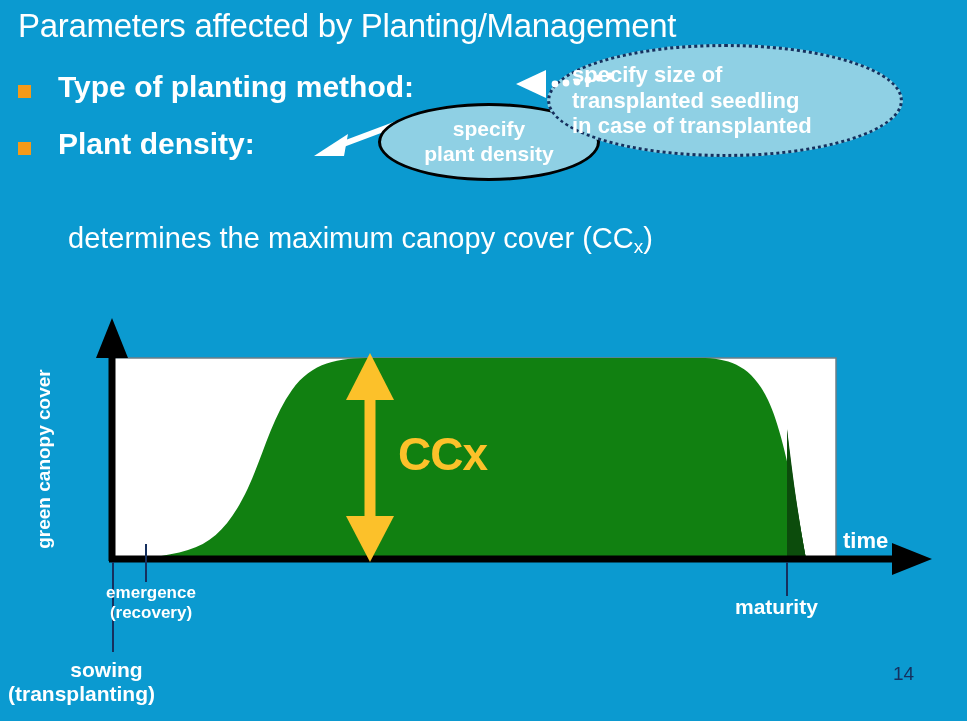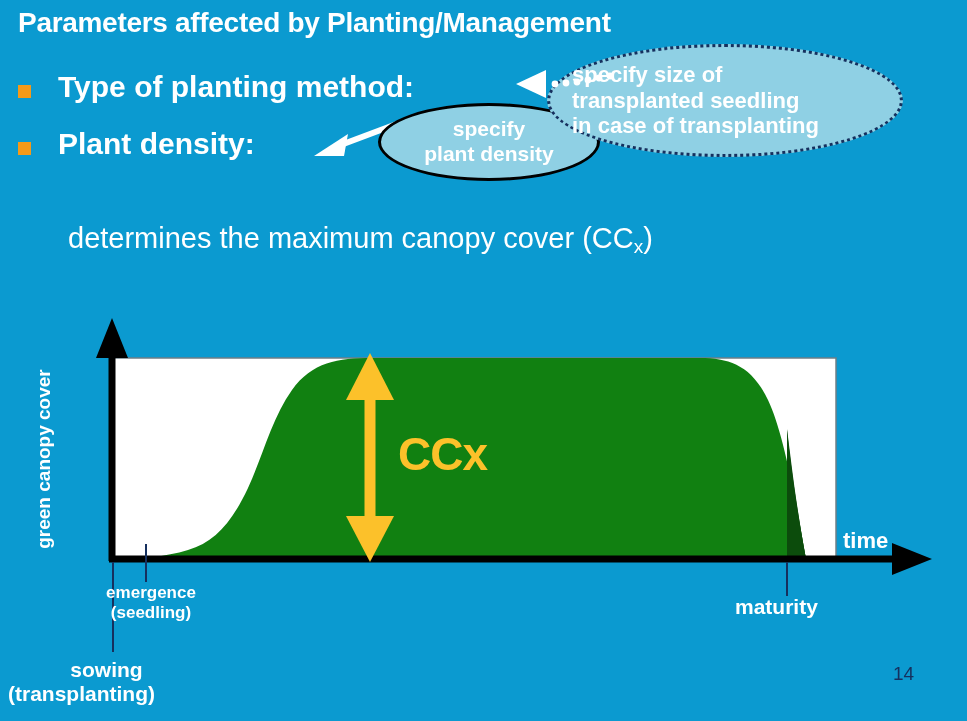--- a/index.html
+++ b/index.html
@@ -16,22 +16,22 @@
     height: 721px;
     background: #0b9ad0;
     overflow: hidden;
   }
 
   
   #title {
     position: absolute;
     left: 18px;
     top: 7px;
-    font-size: 28px;
-    font-weight: bold;
+    font-size: 33px;
+    font-weight: normal;
     color: #ffffff;
     letter-spacing: -0.3px;
     white-space: nowrap;
   }
 
   
   .bullet-sq {
     position: absolute;
     width: 13px;
     height: 13px;
@@ -194,21 +194,21 @@
   </svg>
 
   <div id="callout-density" class="callout">
     <span class="callout-line">specify</span>
     <span class="callout-line">plant density</span>
   </div>
 
   <div id="callout-seedling" class="callout">
     <span class="callout-line">specify size of</span>
     <span class="callout-line">transplanted seedling</span>
-    <span class="callout-line">in case of transplanting</span>
+    <span class="callout-line">in case of transplanted</span>
   </div>
 
   <div id="chart">
 
     <svg style="position:absolute;left:0;top:0;" width="967" height="421" viewBox="0 0 967 421">
 
       <rect x="112" y="58" width="724" height="201" fill="#ffffff" stroke="#6f7f86" stroke-width="1.5"></rect>
 
       <path d="M112,259
                C 140,259 165,257 188,250
@@ -245,21 +245,21 @@
     </svg>
 
     <div id="ylabel-green-canopy" class="chart-label">green canopy cover</div>
 
     <div id="ccx-label">CCx</div>
 
     <div id="label-time" class="chart-label">time</div>
 
     <div id="label-emergence" class="chart-label">
       <span class="l1">emergence</span>
-      <span class="l2">(seedling)</span>
+      <span class="l2">(recovery)</span>
     </div>
 
     <div id="label-sowing" class="chart-label">
       <span class="l1">sowing</span>
       <span class="l2">(transplanting)</span>
     </div>
 
     <div id="label-maturity" class="chart-label">maturity</div>
   </div>
 

